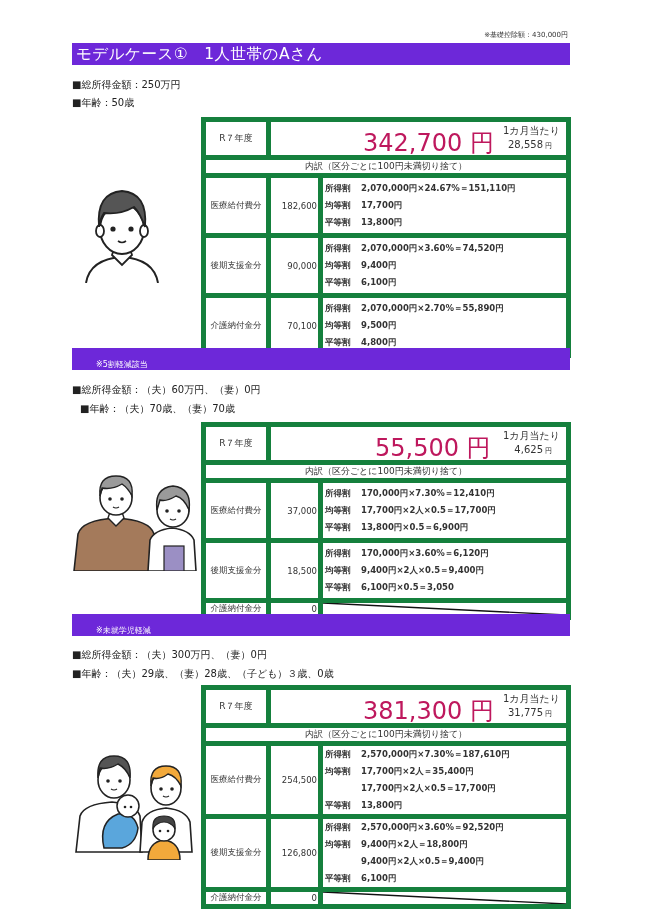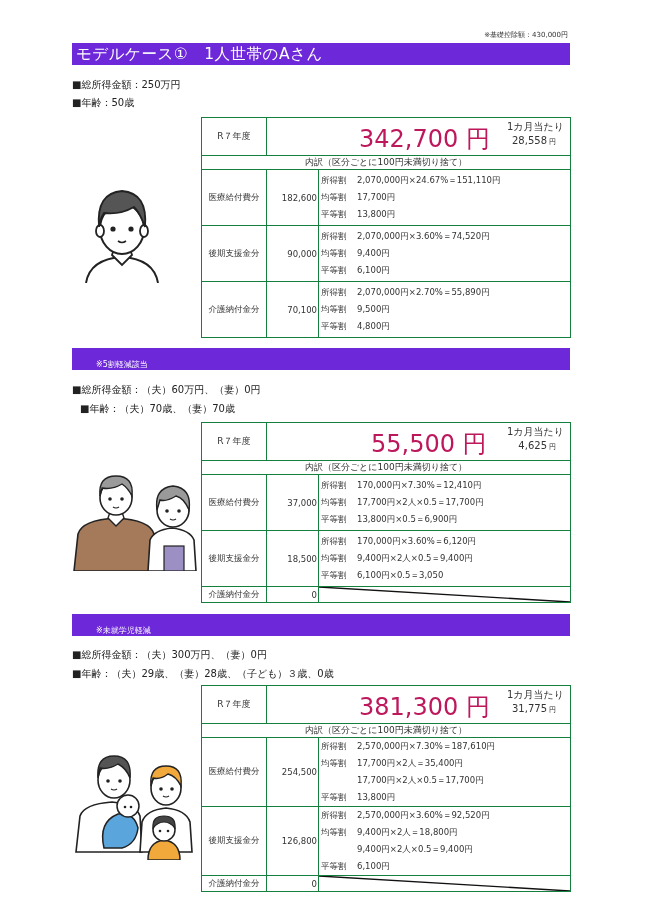--- a/index.html
+++ b/index.html
@@ -8,24 +8,24 @@
 
   .note-top { position: absolute; right: 82px; top: 30px; font-size: 7px; color: #333; }
 
   .banner { position: absolute; left: 72px; width: 498px; height: 22px; background: #6d28d9; color: #fff; display: flex; align-items: flex-end; padding-left: 4px; }
   .banner .btitle { font-size: 15.5px; letter-spacing: 0.5px; white-space: nowrap; }
   .banner .bnote { font-size: 8px; margin-left: 20px; white-space: nowrap; }
 
   .info { position: absolute; left: 72px; font-size: 10px; color: #222; white-space: nowrap; }
 
   table.calc { position: absolute; left: 201px; width: 370px; border-collapse: collapse; font-size: 8.5px; color: #333; }
-  table.calc td { border: 1px solid #15803d; vertical-align: middle; }
+  table.calc td { border: 5px solid #15803d; vertical-align: middle; }
   .c1 { width: 65px; text-align: center; white-space: nowrap; }
   .c2 { width: 52px; text-align: right; padding-right: 1px; white-space: nowrap; }
-  .c3 { padding: 2px 2px; }
+  .c3 { padding: 2px 2px; font-weight: bold; }
   .year-cell { height: 38px; text-align: center; font-size: 9px; }
   .total-cell { position: relative; height: 38px; }
   .total-amt { position: absolute; left: 92px; top: 5px; font-size: 24px; color: #be185d; white-space: nowrap; }
   .monthly-lbl { position: absolute; right: 6px; top: 2px; font-size: 10px; white-space: nowrap; }
   .monthly-val { position: absolute; right: 14px; top: 17px; font-size: 10px; white-space: nowrap; }
   .monthly-val .yen { font-size: 7px; margin-left: 2px; }
   .break-cell { text-align: center; height: 14px; font-size: 9px; }
   .line { display: flex; height: 17px; align-items: center; white-space: nowrap; }
   .line .lbl { width: 36px; flex: none; }
   .line .val { flex: 1; }

